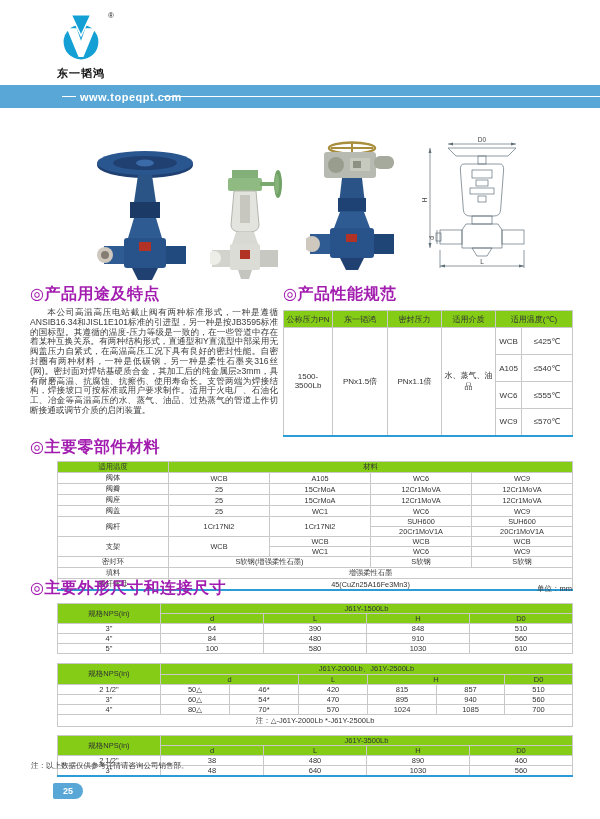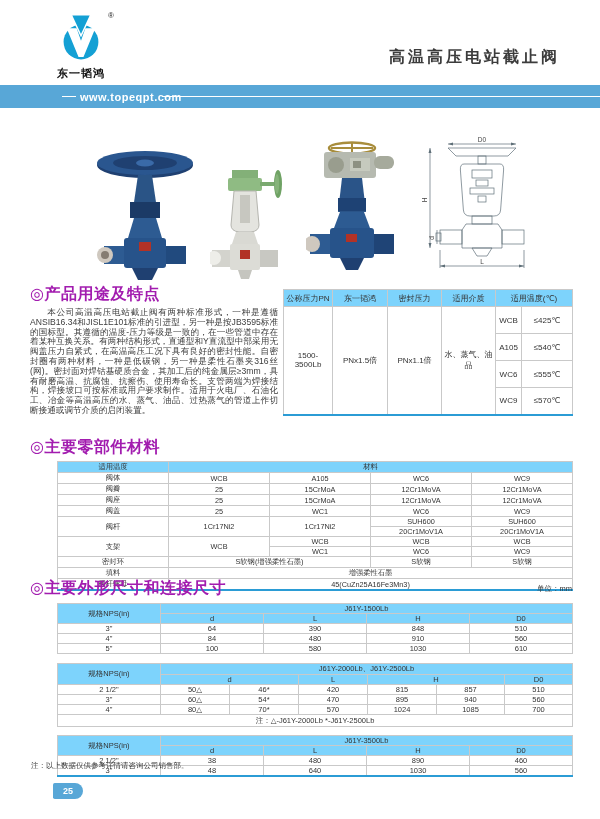--- a/index.html
+++ b/index.html
@@ -29,21 +29,21 @@
 
   
   .sec-title { font-size:16px; font-weight:bold; color:#a21caf; letter-spacing:0.5px; white-space:nowrap; }
   .sec-feat { position:absolute; left:30px; top:284px; width:248px; }
   .feat-body { margin-top:3px; font-size:8.6px; line-height:9.8px; text-align:justify;
     text-indent:2em; color:#3d3d3d; }
 
   table { border-collapse:collapse; table-layout:fixed; }
   td { border:1px solid #c9c9c9; text-align:center; vertical-align:middle;
        font-size:7.5px; color:#333; padding:0 1px; overflow:hidden; }
-  .hd { background:#7dd3fc; font-weight:normal; }
+  .hd { background:#84cc16; font-weight:normal; }
   .tl { border-bottom:2px solid #2b9cd5 !important; }
 
   .sec-perf { position:absolute; left:283px; top:284px; width:289px; }
   .perf { width:289px; margin-top:5px; }
   .perf td { font-size:8px; }
   .perf .hrow td { height:17px; }
   .perf .brow td { height:27px; }
 
   .sec-mat { position:absolute; left:30px; top:437px; width:542px; }
   .mat { width:515px; margin-left:27px; margin-top:3px; }
@@ -74,21 +74,20 @@
   <div class="logo">
     <span class="reg">®</span>
     <svg width="46" height="48" viewBox="0 0 74 76">
       <circle cx="37" cy="46" r="28" fill="#14a0d4"></circle>
       <path d="M14,24 L30,24 L37,44 L44,24 L60,24 L41,70 L33,70 Z" fill="#ffffff"></path>
       <polygon points="21,2 53,2 37,36" fill="#14a0d4" stroke="#ffffff" stroke-width="2.5"></polygon>
     </svg>
     <div class="logo-text">东一韬鸿</div>
   </div>
 
-  <div class="doc-title">高温高压电站截止阀</div>
 
   <div class="banner">
     <div class="seg-l"></div>
     <div class="url">www.topeqpt.com</div>
     <div class="seg-r"></div>
   </div>
 
   <div class="photo v1">
     <svg width="106" height="134" viewBox="0 0 106 134">
       <ellipse cx="53" cy="15" rx="48" ry="13" fill="#1f4071"></ellipse>
@@ -189,20 +188,21 @@
       <text x="62" y="128" text-anchor="middle">L</text>
     </svg>
   </div>
 
   <div class="sec-feat">
     <div class="sec-title">◎产品用途及特点</div>
     <div class="feat-body">本公司高温高压电站截止阀有两种标准形式，一种是遵循ANSIB16.34和JISL1E101标准的引进型，另一种是按JB3595标准的国标型。其遵循的温度-压力等级是一致的，在一些管道中存在着某种互换关系。有两种结构形式，直通型和Y直流型中部采用无阀盖压力自紧式，在高温高压工况下具有良好的密封性能。自密封圈有两种材料，一种是低碳钢，另一种是柔性石墨夹316丝(网)。密封面对焊钴基硬质合金，其加工后的纯金属层≥3mm，具有耐磨高温、抗腐蚀、抗擦伤、使用寿命长。支管两端为焊接结构，焊接坡口可按标准或用户要求制作。适用于火电厂、石油化工、冶金等高温高压的水、蒸气、油品、过热蒸气的管道上作切断接通或调节介质的启闭装置。</div>
   </div>
 
   <div class="sec-perf">
+    <div class="sec-title">◎产品性能规范</div>
     <table class="perf">
       <colgroup>
           <col style="width:49px">
           <col style="width:55px">
           <col style="width:54px">
           <col style="width:54px">
           <col style="width:26px">
           <col style="width:51px">
         </colgroup>
       <tbody>

